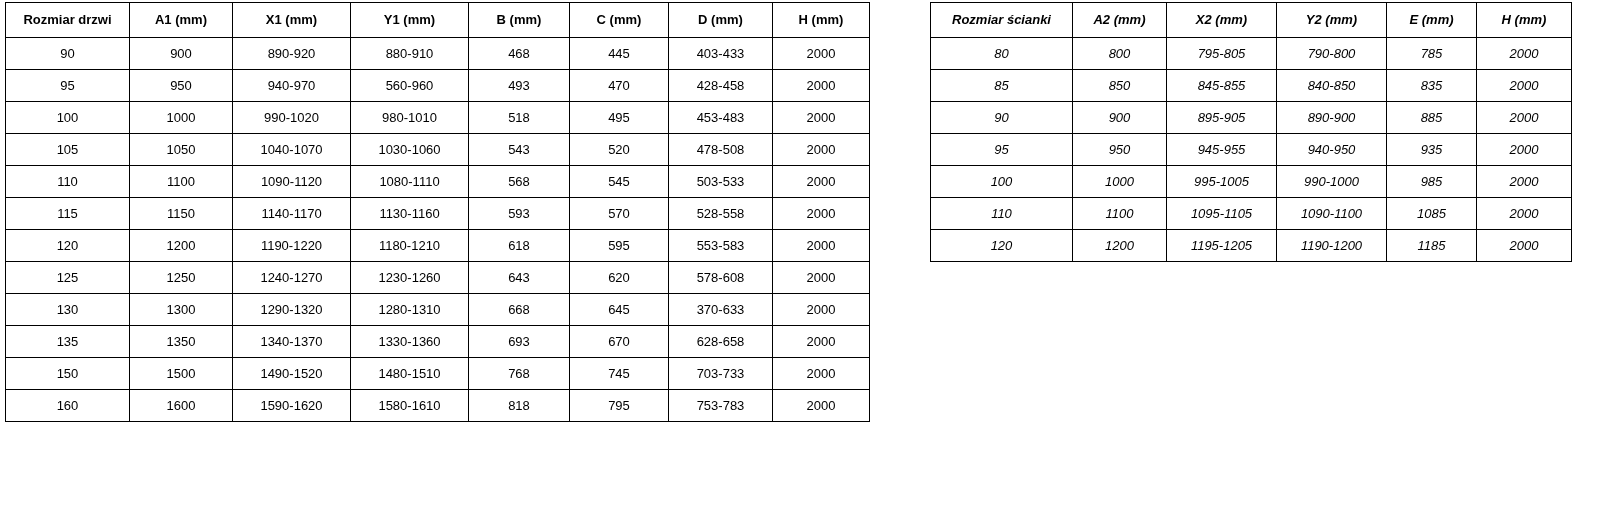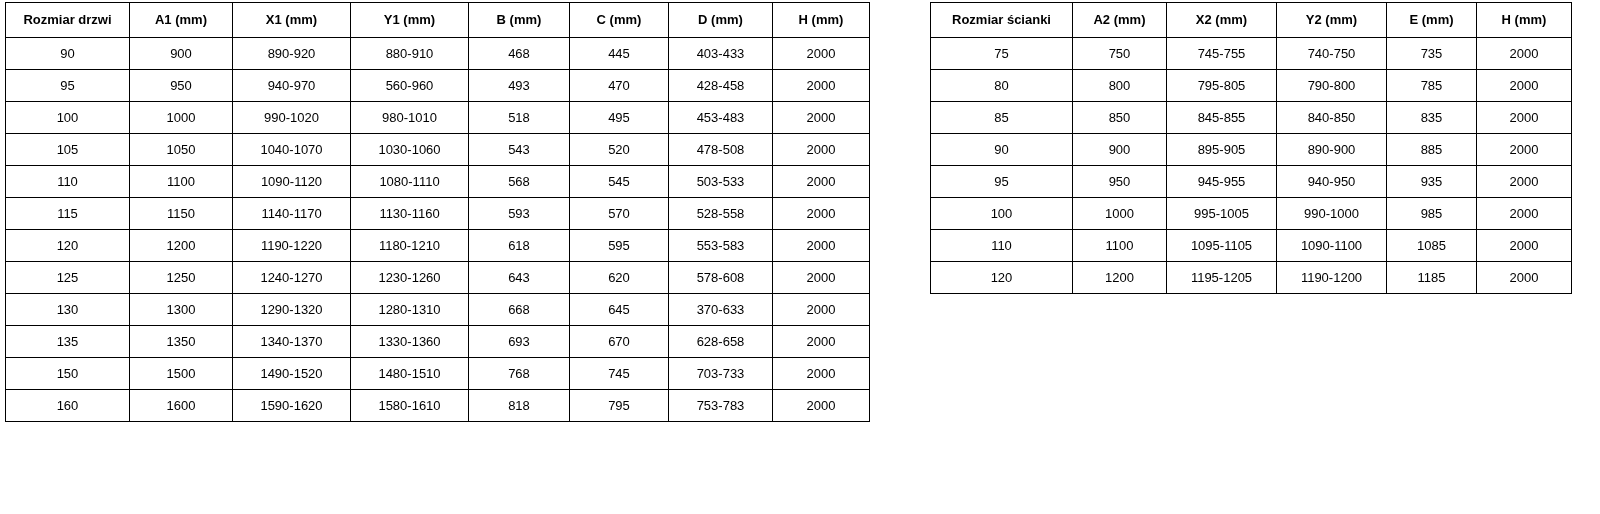--- a/index.html
+++ b/index.html
@@ -22,20 +22,21 @@
   .table-wrap {
     position: absolute;
   }
   #doors-table-wrap {
     left: 5px;
     top: 2px;
   }
   #walls-table-wrap {
     left: 930px;
     top: 2px;
+    font-style: italic;
   }
   table.spec {
     border-collapse: collapse;
     table-layout: fixed;
   }
   table.spec td, table.spec th {
     border: 1px solid #000000;
     text-align: center;
     vertical-align: middle;
     font-size: 13px;
@@ -236,28 +237,20 @@
             <th>Rozmiar ścianki</th>
             <th>A2 (mm)</th>
             <th>X2 (mm)</th>
             <th>Y2 (mm)</th>
             <th>E (mm)</th>
             <th>H (mm)</th>
           </tr>
       </thead>
       <tbody>
           <tr>
-            <td>75</td>
-            <td>750</td>
-            <td>745-755</td>
-            <td>740-750</td>
-            <td>735</td>
-            <td>2000</td>
-          </tr>
-          <tr>
             <td>80</td>
             <td>800</td>
             <td>795-805</td>
             <td>790-800</td>
             <td>785</td>
             <td>2000</td>
           </tr>
           <tr>
             <td>85</td>
             <td>850</td>

